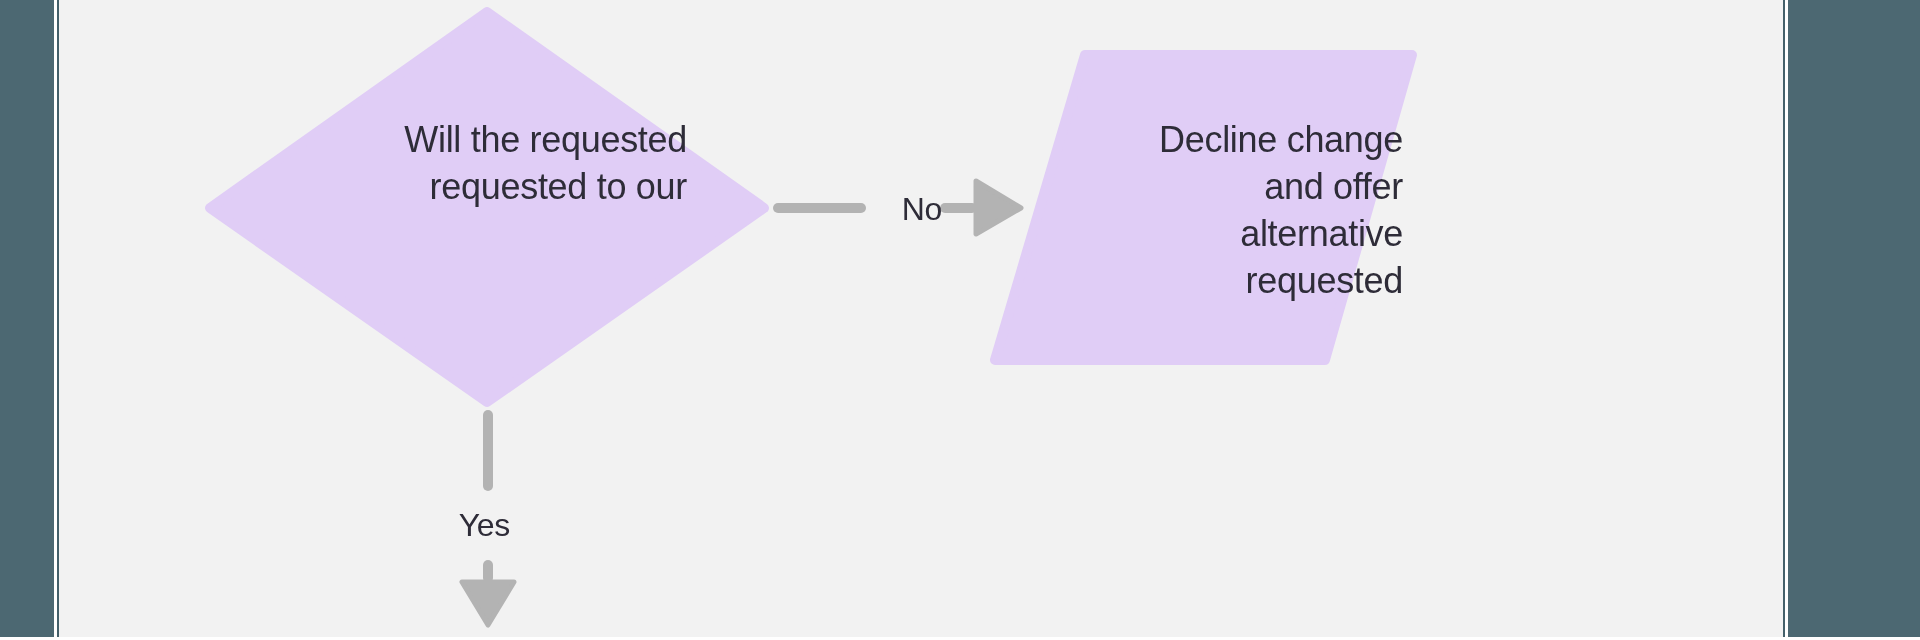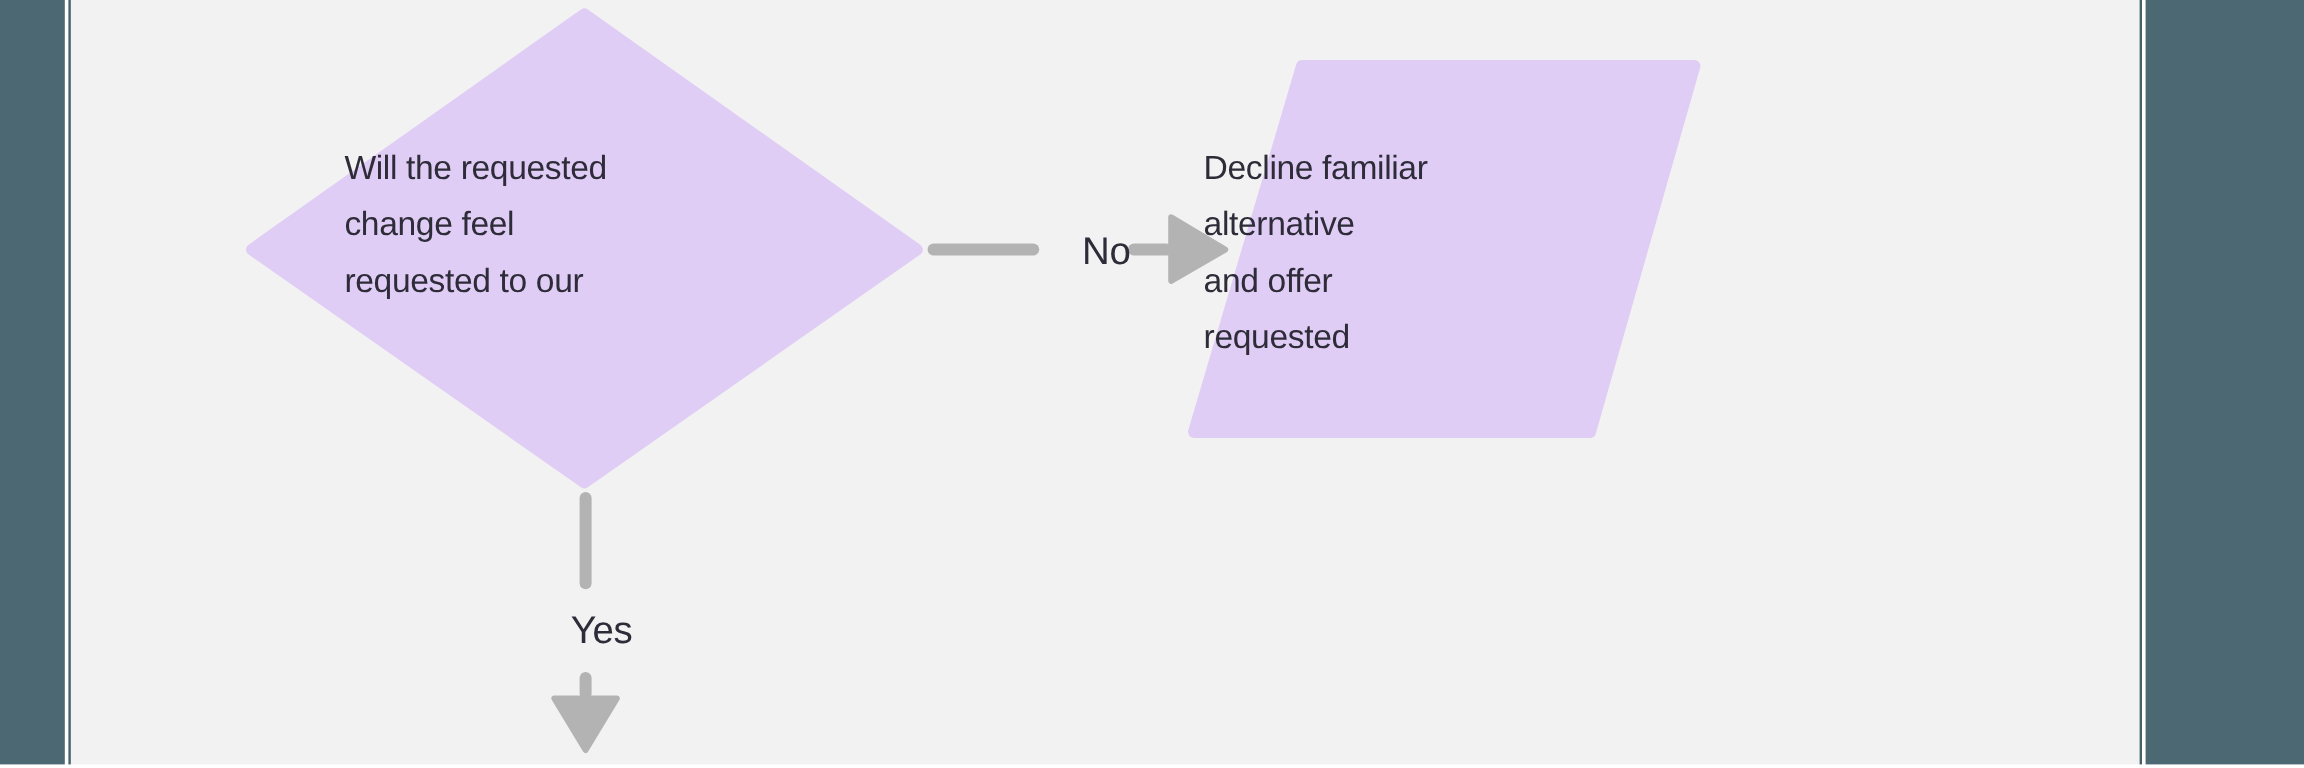--- a/index.html
+++ b/index.html
@@ -61,40 +61,40 @@
     fill: var(--connector, #b3b3b3);
     stroke: var(--connector, #b3b3b3);
     stroke-width: 5px;
     stroke-linejoin: round;
   }
 
   .node-text {
     position: absolute;
     width: 400px;
     color: var(--node_text, #2e2c38);
-    font-size: 28px;
+    font-size: 36px;
     line-height: 47px;
     letter-spacing: -0.3px;
-    text-align: left;
+    text-align: right;
     pointer-events: none;
   }
   .node-text.decision { left: 287px;  top: 116px; }
   .node-text.output   { left: 1003px; top: 116px; }
 
   .edge-label {
     position: absolute;
     width: 80px;
     color: var(--node_text, #2e2c38);
     font-size: 32px;
     line-height: 47px;
     letter-spacing: -0.3px;
     text-align: right;
   }
   .edge-label.no  { left: 862px; top: 186px; }
-  .edge-label.yes { left: 447px; top: 502px; }
+  .edge-label.yes { left: 430px; top: 502px; }
 </style>
 </head>
 <body>
 
 <div class="stage">
 
   <div class="page"></div>
 
   <div class="side-panel left"></div>
   <div class="side-panel right"></div>
@@ -111,27 +111,26 @@
     <line class="connector-line" x1="945" y1="208" x2="972" y2="208"></line>
     <polygon class="connector-head" points="976,181 1021,208 976,234"></polygon>
 
     <line class="connector-line" x1="488" y1="415" x2="488" y2="486"></line>
     <line class="connector-line" x1="488" y1="565" x2="488" y2="578"></line>
     <polygon class="connector-head" points="462,582 514,582 488,625"></polygon>
   </svg>
 
   <div class="node-text decision">
     <div>Will the requested</div>
-    <div>change feel</div>
     <div>requested to our</div>
   </div>
 
   <div class="node-text output">
-    <div>Decline familiar</div>
+    <div>Decline change</div>
+    <div>and offer</div>
     <div>alternative</div>
-    <div>and offer</div>
     <div>requested</div>
   </div>
 
   <div class="edge-label no">No</div>
   <div class="edge-label yes">Yes</div>
 
 </div>
 
 </body></html>

